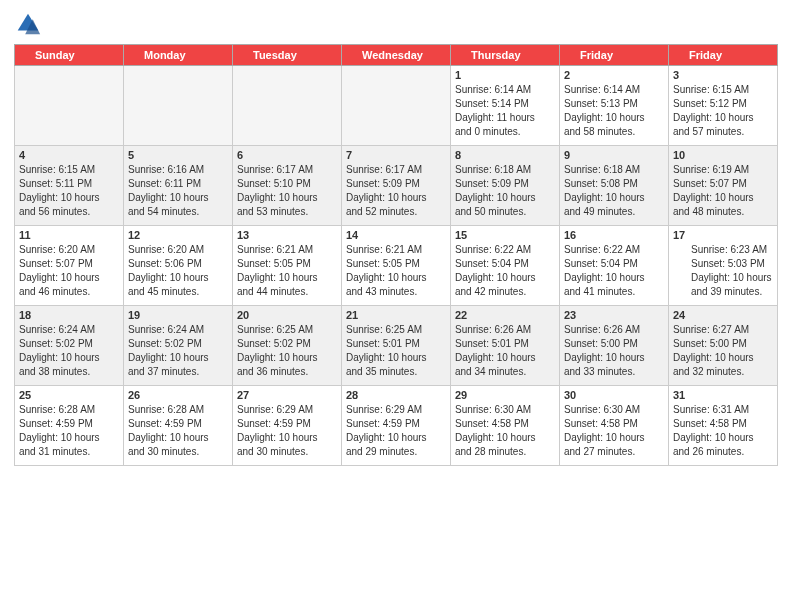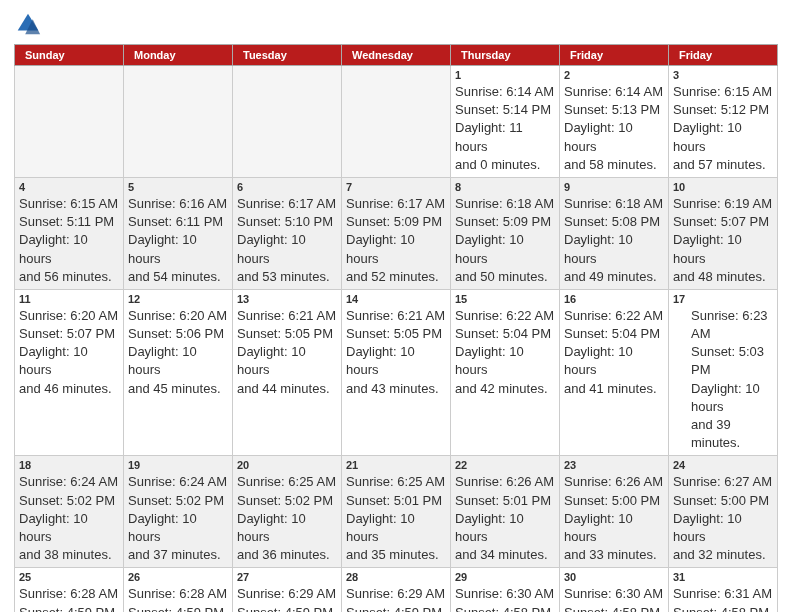--- a/index.html
+++ b/index.html
@@ -57,25 +57,25 @@
     .cal-subtitle {
       font-size: 14px;
       color: #555;
     }
     .calendar {
       width: 100%;
       border-collapse: collapse;
       table-layout: fixed;
     }
     .calendar th {
-      background: #b91c1c;
+      background: #ef4444;
       color: #fff;
       font-size: 11px;
       font-weight: bold;
-      padding: 4px 10px;
+      padding: 4px 20px;
       text-align: left;
       border: 1px solid #aaa;
     }
     .calendar td {
       border: 1px solid #ccc;
       vertical-align: top;
       padding: 3px 4px;
       font-size: 9px;
       color: #333;
       background: #fff;
@@ -87,21 +87,21 @@
     .calendar td.gray-row {
       background: #f0f0f0;
     }
     .day-num {
       font-size: 11px;
       font-weight: bold;
       color: #333;
       margin-bottom: 2px;
     }
     .day-info {
-      font-size: 13px;
+      font-size: 10px;
       color: #333;
       line-height: 1.4;
     }
   </style>
 </head>
 <body>
 
 <div class="page">
   <div class="header">
     <div class="logo">

